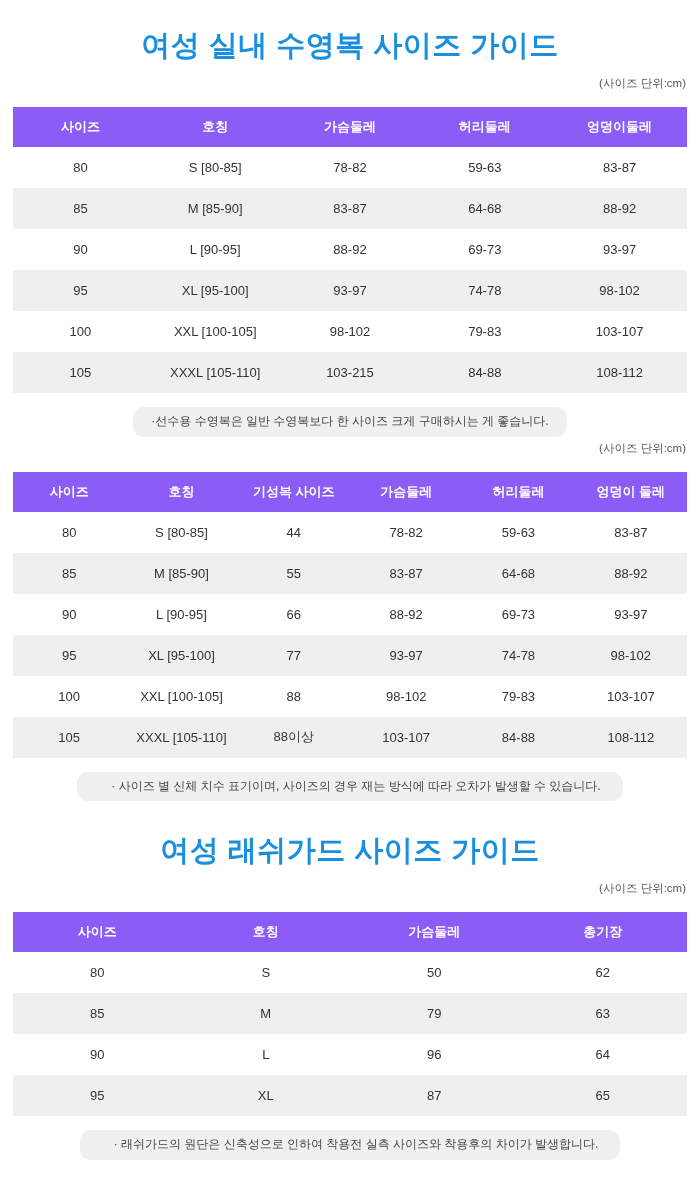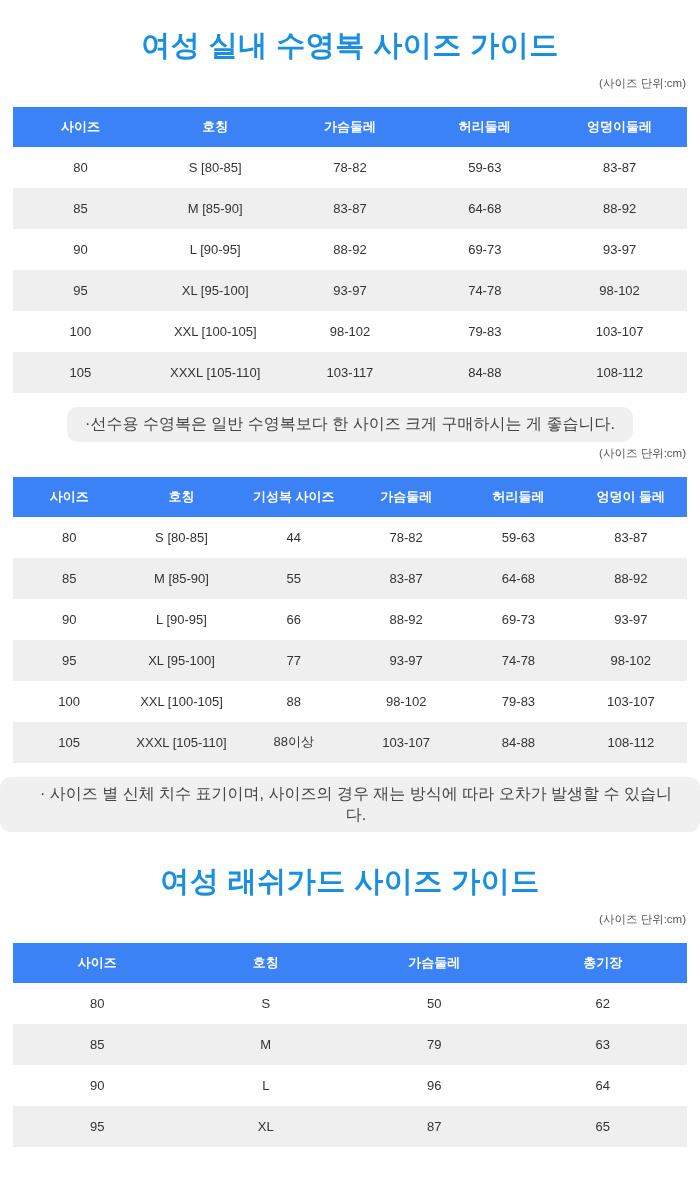--- a/index.html
+++ b/index.html
@@ -38,21 +38,21 @@
     padding-right: 14px;
     padding-bottom: 16px;
   }
   table.size-table {
     width: 674px;
     margin: 0 auto;
     border-collapse: collapse;
     table-layout: fixed;
   }
   table.size-table thead th {
-    background: #3b82f6;
+    background: #8b5cf6;
     color: #ffffff;
     font-size: 13px;
     font-weight: bold;
     height: 38px;
     text-align: center;
     vertical-align: middle;
     border: none;
   }
   table.size-table tbody td {
     height: 39px;
@@ -70,21 +70,21 @@
   }
   .footnote-wrap {
     display: flex;
     justify-content: center;
     padding-top: 14px;
     padding-bottom: 4px;
   }
   .footnote {
     background: #f0f0f0;
     color: #444444;
-    font-size: 16px;
+    font-size: 12px;
     padding: 7px 18px;
     border-radius: 11px;
     text-align: center;
     line-height: 1.3;
   }
   .footnote.wide {
     padding-left: 34px;
     padding-right: 22px;
   }
   .spacer-bottom {
@@ -141,21 +141,21 @@
             <tr>
               <td>100</td>
               <td>XXL [100-105]</td>
               <td>98-102</td>
               <td>79-83</td>
               <td>103-107</td>
             </tr>
             <tr>
               <td>105</td>
               <td>XXXL [105-110]</td>
-              <td>103-117</td>
+              <td>103-215</td>
               <td>84-88</td>
               <td>108-112</td>
             </tr>
           </tbody>
         </table>
         <div class="footnote-wrap">
           <div class="footnote">·선수용 수영복은 일반 수영복보다 한 사이즈 크게 구매하시는 게 좋습니다.</div>
         </div>
       </div>
       <div class="section">
@@ -258,16 +258,19 @@
               <td>64</td>
             </tr>
             <tr>
               <td>95</td>
               <td>XL</td>
               <td>87</td>
               <td>65</td>
             </tr>
           </tbody>
         </table>
+        <div class="footnote-wrap">
+          <div class="footnote wide">· 래쉬가드의 원단은 신축성으로 인하여 착용전 실측 사이즈와 착용후의 차이가 발생합니다.</div>
+        </div>
       </div>
       <div class="spacer-bottom"></div>
     </div>
 </div>
 
 </body></html>

